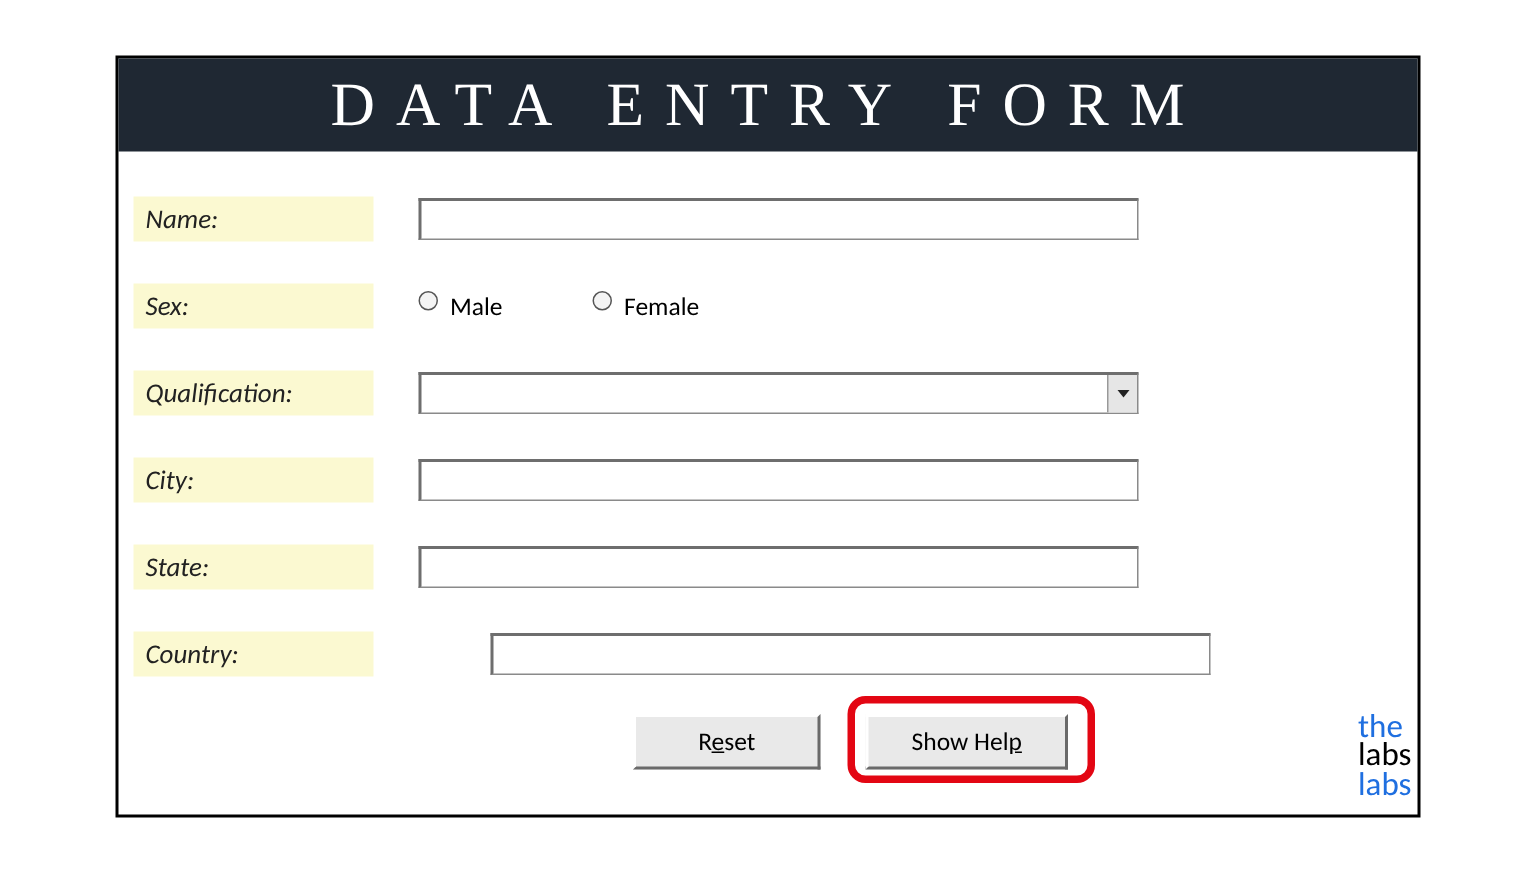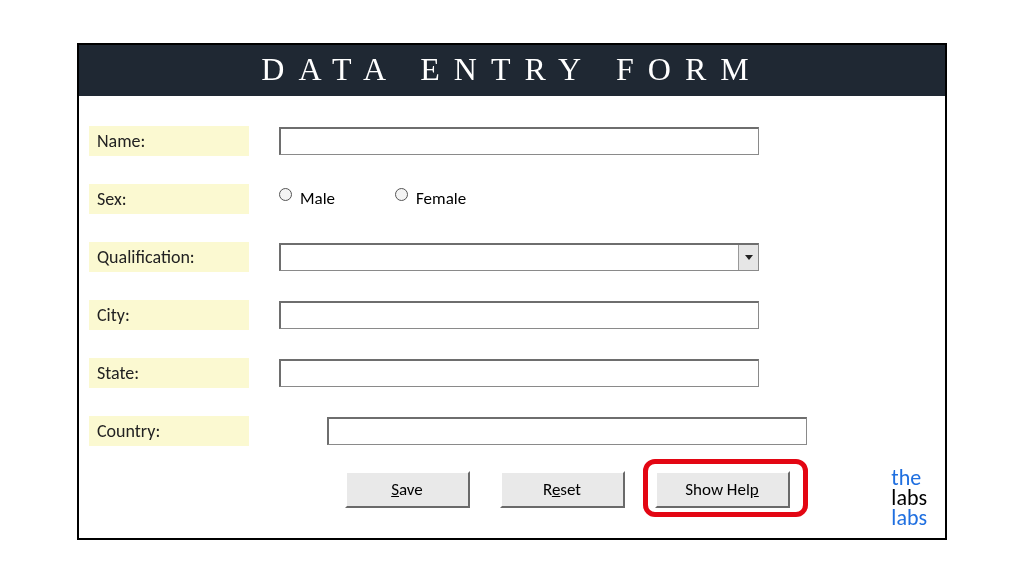--- a/index.html
+++ b/index.html
@@ -14,21 +14,21 @@
     .form-window {
       width: 870px;
       border: 2px solid #000;
       background: #fff;
       position: relative;
     }
     .form-title {
       background: #1f2833;
       color: #fff;
       font-family: Georgia, "Times New Roman", serif;
-      font-size: 32px;
+      font-size: 41px;
       letter-spacing: 14px;
       text-align: center;
       padding: 6px 0 8px;
       font-weight: normal;
     }
     .form-body {
       padding: 30px 20px 30px 10px;
       position: relative;
     }
     .form-row {
@@ -36,20 +36,21 @@
       align-items: center;
       margin-bottom: 28px;
     }
     .form-label {
       width: 160px;
       background: #fbf9d1;
       font-size: 18px;
       color: #222;
       padding: 4px 0 4px 8px;
       margin-right: 30px;
+      font-style: italic;
     }
     .text-input {
       flex: 0 0 480px;
       height: 28px;
       border: 1px solid #8a8a8a;
       border-top: 2px solid #6e6e6e;
       border-left: 2px solid #6e6e6e;
       background: #fff;
       font-size: 15px;
       padding: 2px 6px;
@@ -138,21 +139,21 @@
       top: -12px;
       left: -12px;
       pointer-events: none;
     }
     .help-wrap {
       position: relative;
       display: inline-block;
     }
     .logo {
       position: absolute;
-      right: 18px;
+      right: 4px;
       bottom: 10px;
       font-family: "Calibri", sans-serif;
       font-size: 22px;
       line-height: 0.9;
       color: #000;
       font-weight: 500;
     }
     .logo .blue { color: #1f6fe0; }
   </style>
 </head>
@@ -201,21 +202,20 @@
       <div class="form-label">State:</div>
       <input class="text-input" type="text" value="" style="">
     </div>
 
     <div class="form-row" style="margin-bottom:10px;gap:48px;">
       <div class="form-label">Country:</div>
       <input class="text-input" type="text" value="" style="">
     </div>
 
     <div class="button-row">
-      <button class="win-button"><span class="underline-char">S</span>ave</button>
       <button class="win-button">R<span class="underline-char">e</span>set</button>
       <span class="help-wrap">
         <span class="highlight-box"></span>
         <button class="win-button help">Show Hel<span class="underline-char">p</span></button>
       </span>
     </div>
 
     <div class="logo">
       <span class="blue">the</span><br>
       <span>labs</span><br>

